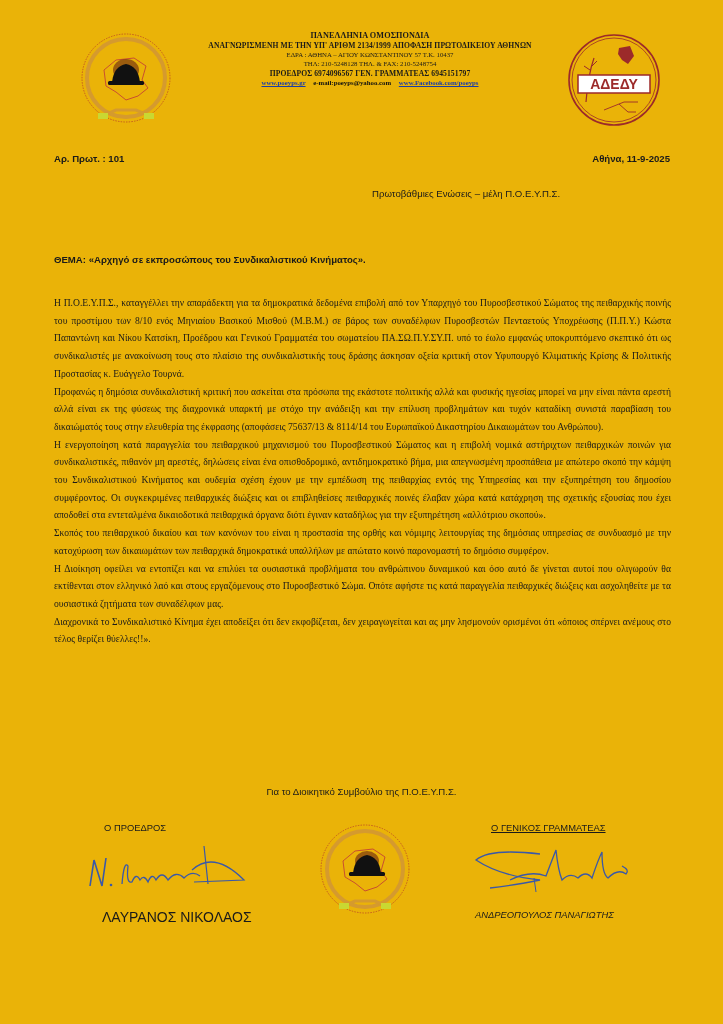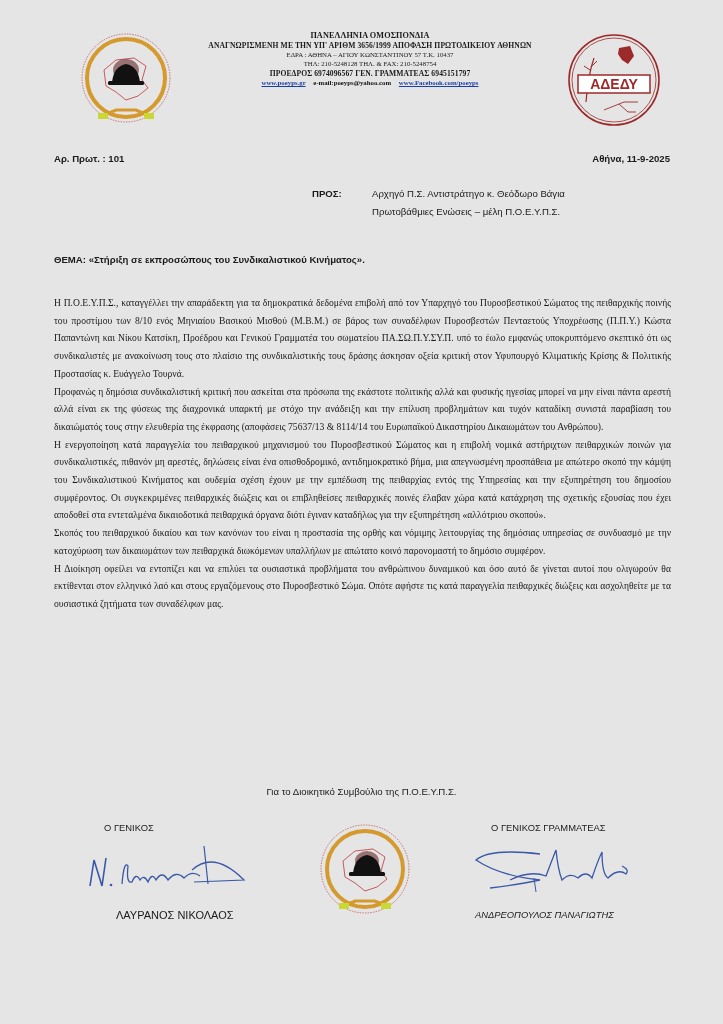--- a/index.html
+++ b/index.html
@@ -1,17 +1,17 @@
 <!DOCTYPE html>
 <html><head>
 <meta charset="utf-8">
 <style>
   html, body { margin: 0; padding: 0; background: #ffffff; }
   body { width: 723px; height: 1024px; position: relative; overflow: hidden; color: #1a1a1a; }
-  .page { position: absolute; left: 0; top: 0; width: 723px; height: 1024px; background: #e5e5e5; }
+  .page { position: absolute; left: 0; top: 0; width: 723px; height: 1024px; background: #eab308; }
 
   
   .logo-left { position: absolute; left: 76px; top: 30px; width: 100px; height: 100px; }
   .logo-right { position: absolute; left: 564px; top: 30px; width: 100px; height: 100px; }
   .header-text { position: absolute; left: 178px; top: 31px; width: 384px; text-align: center;
     font-family: "Liberation Serif", "DejaVu Serif", serif; }
   .header-text .b { font-weight: bold; font-size: 7.6px; line-height: 9.6px; letter-spacing: 0.1px; }
   .header-text .b.big { font-size: 8.2px; }
   .header-text .n { font-size: 6.8px; line-height: 9.2px; }
   .header-text .links { font-size: 6.8px; line-height: 10px; font-weight: bold; }
@@ -28,25 +28,25 @@
   .recipients .k { width: 60px; font-weight: bold; }
 
   .subject { position: absolute; left: 54px; top: 254px; font-weight: bold; font-size: 9.6px; }
 
   .body-text { position: absolute; left: 54px; top: 294px; width: 617px; font-size: 9.6px; line-height: 17.7px; font-family: Liberation Serif, serif; }
   .body-text p { margin: 0; text-align: justify; }
 
   .closing { position: absolute; left: 0; width: 723px; top: 786px; text-align: center; font-size: 9.6px; }
 
   .sig-title-left { position: absolute; left: 104px; top: 822px; font-size: 9.4px; }
-  .sig-title-right { position: absolute; left: 491px; top: 822px; font-size: 9.4px; }
+  .sig-title-right { position: absolute; left: 491px; top: 822px; font-size: 9.4px; text-decoration: underline; }
   .sig-left { position: absolute; left: 84px; top: 840px; width: 170px; height: 60px; }
   .sig-right { position: absolute; left: 470px; top: 840px; width: 170px; height: 60px; }
   .stamp { position: absolute; left: 315px; top: 823px; width: 100px; height: 100px; }
-  .name-left { position: absolute; left: 102px; top: 909px; font-size: 11px; margin-left: 14px; }
+  .name-left { position: absolute; left: 102px; top: 909px; font-size: 14px; }
   .name-right { position: absolute; left: 475px; top: 909px; font-size: 9.4px; font-style: italic; }
 
   .page-num { position: absolute; left: 0; width: 723px; top: 991px; text-align: center;
     font-family: "Liberation Serif", serif; font-size: 9px; color: #444; }
 </style>
 </head>
 <body>
 
 <div class="page">
 
@@ -57,21 +57,21 @@
     <ellipse cx="50" cy="40" rx="13" ry="11" fill="#5a1414" opacity="0.55"></ellipse>
     <path d="M36 52 Q38 36 50 34 Q62 36 64 52 Z" fill="#111"></path>
     <rect x="32" y="51" width="36" height="4" rx="1.5" fill="#111"></rect>
     <path d="M26 86 L40 80 L60 80 L74 86" fill="none" stroke="#d59a2e" stroke-width="3"></path>
     <rect x="22" y="83" width="10" height="6" fill="#c9d832"></rect>
     <rect x="68" y="83" width="10" height="6" fill="#c9d832"></rect>
   </svg>
 
   <div class="header-text">
     <div class="b big">ΠΑΝΕΛΛΗΝΙΑ ΟΜΟΣΠΟΝΔΙΑ</div>
-    <div class="b">ΑΝΑΓΝΩΡΙΣΜΕΝΗ ΜΕ ΤΗΝ ΥΠ' ΑΡΙΘΜ 3656/1999 ΑΠΟΦΑΣΗ ΠΡΩΤΟΔΙΚΕΙΟΥ ΑΘΗΝΩΝ</div>
+    <div class="b">ΑΝΑΓΝΩΡΙΣΜΕΝΗ ΜΕ ΤΗΝ ΥΠ' ΑΡΙΘΜ 2134/1999 ΑΠΟΦΑΣΗ ΠΡΩΤΟΔΙΚΕΙΟΥ ΑΘΗΝΩΝ</div>
     <div class="n">ΕΔΡΑ : ΑΘΗΝΑ – ΑΓΙΟΥ ΚΩΝΣΤΑΝΤΙΝΟΥ 57 Τ.Κ. 10437</div>
     <div class="n">ΤΗΛ: 210-5248128 ΤΗΛ. &amp; FAX: 210-5248754</div>
     <div class="b">ΠΡΟΕΔΡΟΣ 6974096567   ΓΕΝ. ΓΡΑΜΜΑΤΕΑΣ 6945151797</div>
     <div class="links">
       <a>www.poeyps.gr</a>
       <span class="mail">e-mail:poeyps@yahoo.com</span>
       <a>www.Facebook.com/poeyps</a>
     </div>
   </div>
 
@@ -85,42 +85,39 @@
     <text x="50" y="59" text-anchor="middle" font-family="Liberation Sans, sans-serif" font-weight="bold" font-size="14" fill="#9c2a2a">ΑΔΕΔΥ</text>
     <path d="M40 80 L60 72 L74 72 M55 74 L64 82 L72 82" fill="none" stroke="#9c2a2a" stroke-width="0.9"></path>
   </svg>
 
   <div class="doc">
     <div class="protocol">Αρ. Πρωτ. : 101</div>
     <div class="date">Αθήνα, 11-9-2025</div>
 
     <div class="recipients">
       <div class="row">
-        <span class="k">ΠΡΟΣ:</span>
-        <span>Αρχηγό Π.Σ. Αντιστράτηγο κ. Θεόδωρο Βάγια</span>
-      </div>
-      <div class="row">
         <span class="k"></span>
         <span>Πρωτοβάθμιες Ενώσεις – μέλη Π.Ο.Ε.Υ.Π.Σ.</span>
       </div>
     </div>
 
-    <div class="subject">ΘΕΜΑ: «Στήριξη σε εκπροσώπους του Συνδικαλιστικού Κινήματος».</div>
+    <div class="subject">ΘΕΜΑ: «Αρχηγό σε εκπροσώπους του Συνδικαλιστικού Κινήματος».</div>
 
     <div class="body-text">
       <p>Η Π.Ο.Ε.Υ.Π.Σ., καταγγέλλει την απαράδεκτη για τα δημοκρατικά δεδομένα επιβολή από τον Υπαρχηγό του Πυροσβεστικού Σώματος της πειθαρχικής ποινής του προστίμου των 8/10 ενός Μηνιαίου Βασικού Μισθού (Μ.Β.Μ.) σε βάρος των συναδέλφων Πυροσβεστών Πενταετούς Υποχρέωσης (Π.Π.Υ.) Κώστα Παπαντώνη και Νίκου Κατσίκη, Προέδρου και Γενικού Γραμματέα του σωματείου ΠΑ.ΣΩ.Π.Υ.ΣΥ.Π. υπό το έωλο εμφανώς υποκρυπτόμενο σκεπτικό ότι ως συνδικαλιστές με ανακοίνωση τους στο πλαίσιο της συνδικαλιστικής τους δράσης άσκησαν οξεία κριτική στον Υφυπουργό Κλιματικής Κρίσης &amp; Πολιτικής Προστασίας κ. Ευάγγελο Τουρνά.</p>
       <p>Προφανώς η δημόσια συνδικαλιστική κριτική που ασκείται στα πρόσωπα της εκάστοτε πολιτικής αλλά και φυσικής ηγεσίας μπορεί να μην είναι πάντα αρεστή αλλά είναι εκ της φύσεως της διαχρονικά υπαρκτή με στόχο την ανάδειξη και την επίλυση προβλημάτων και τυχόν καταδίκη συνιστά παραβίαση του δικαιώματός τους στην ελευθερία της έκφρασης (αποφάσεις 75637/13 &amp; 8114/14 του Ευρωπαϊκού Δικαστηρίου Δικαιωμάτων του Ανθρώπου).</p>
       <p>Η ενεργοποίηση κατά παραγγελία του πειθαρχικού μηχανισμού του Πυροσβεστικού Σώματος και η επιβολή νομικά αστήριχτων πειθαρχικών ποινών για συνδικαλιστικές, πιθανόν μη αρεστές, δηλώσεις είναι ένα οπισθοδρομικό, αντιδημοκρατικό βήμα, μια απεγνωσμένη προσπάθεια με απώτερο σκοπό την κάμψη του Συνδικαλιστικού Κινήματος και ουδεμία σχέση έχουν με την εμπέδωση της πειθαρχίας εντός της Υπηρεσίας και την εξυπηρέτηση του δημοσίου συμφέροντος. Οι συγκεκριμένες πειθαρχικές διώξεις και οι επιβληθείσες πειθαρχικές ποινές έλαβαν χώρα κατά κατάχρηση της σχετικής εξουσίας που έχει αποδοθεί στα εντεταλμένα δικαιοδοτικά πειθαρχικά όργανα διότι έγιναν καταδήλως για την εξυπηρέτηση «αλλότριου σκοπού».</p>
-      <p>Σκοπός του πειθαρχικού δικαίου και των κανόνων του είναι η προστασία της ορθής και νόμιμης λειτουργίας της δημόσιας υπηρεσίας σε συνδυασμό με την κατοχύρωση των δικαιωμάτων των πειθαρχικά διωκόμενων υπαλλήλων με απώτατο κοινό παρονομαστή το δημόσιο συμφέρον.</p>
+      <p>Σκοπός του πειθαρχικού δικαίου και των κανόνων του είναι η προστασία της ορθής και νόμιμης λειτουργίας της δημόσιας υπηρεσίας σε συνδυασμό με την κατοχύρωση των δικαιωμάτων των πειθαρχικά δημοκρατικά υπαλλήλων με απώτατο κοινό παρονομαστή το δημόσιο συμφέρον.</p>
       <p>Η Διοίκηση οφείλει να εντοπίζει και να επιλύει τα ουσιαστικά προβλήματα του ανθρώπινου δυναμικού και όσο αυτό δε γίνεται αυτοί που ολιγωρούν θα εκτίθενται στον ελληνικό λαό και στους εργαζόμενους στο Πυροσβεστικό Σώμα. Οπότε αφήστε τις κατά παραγγελία πειθαρχικές διώξεις και ασχοληθείτε με τα ουσιαστικά ζητήματα των συναδέλφων μας.</p>
+      <p>Διαχρονικά το Συνδικαλιστικό Κίνημα έχει αποδείξει ότι δεν εκφοβίζεται, δεν χειραγωγείται και ας μην λησμονούν ορισμένοι ότι «όποιος σπέρνει ανέμους στο τέλος θερίζει θύελλες!!».</p>
     </div>
 
     <div class="closing">Για το Διοικητικό Συμβούλιο της Π.Ο.Ε.Υ.Π.Σ.</div>
 
-    <div class="sig-title-left">Ο ΓΕΝΙΚΟΣ</div>
+    <div class="sig-title-left">Ο ΠΡΟΕΔΡΟΣ</div>
     <div class="sig-title-right">Ο ΓΕΝΙΚΟΣ ΓΡΑΜΜΑΤΕΑΣ</div>
 
     <svg class="sig-left" viewBox="0 0 170 60">
       <path d="M6 46 L10 20 L18 46 L22 18" fill="none" stroke="#3a58a8" stroke-width="1.6"></path>
       <circle cx="27" cy="45" r="1.3" fill="#3a58a8"></circle>
       <path d="M38 44 Q40 20 44 26 Q42 44 48 42 Q52 32 56 40 Q60 34 64 42 Q68 32 72 40 Q78 30 84 40 Q92 30 100 38 Q108 30 116 36" fill="none" stroke="#3a58a8" stroke-width="1.3"></path>
       <path d="M120 6 L124 44 M108 30 Q130 10 160 40 L110 42" fill="none" stroke="#3a58a8" stroke-width="1.2"></path>
     </svg>
 
     <svg class="stamp" viewBox="0 0 100 100">

